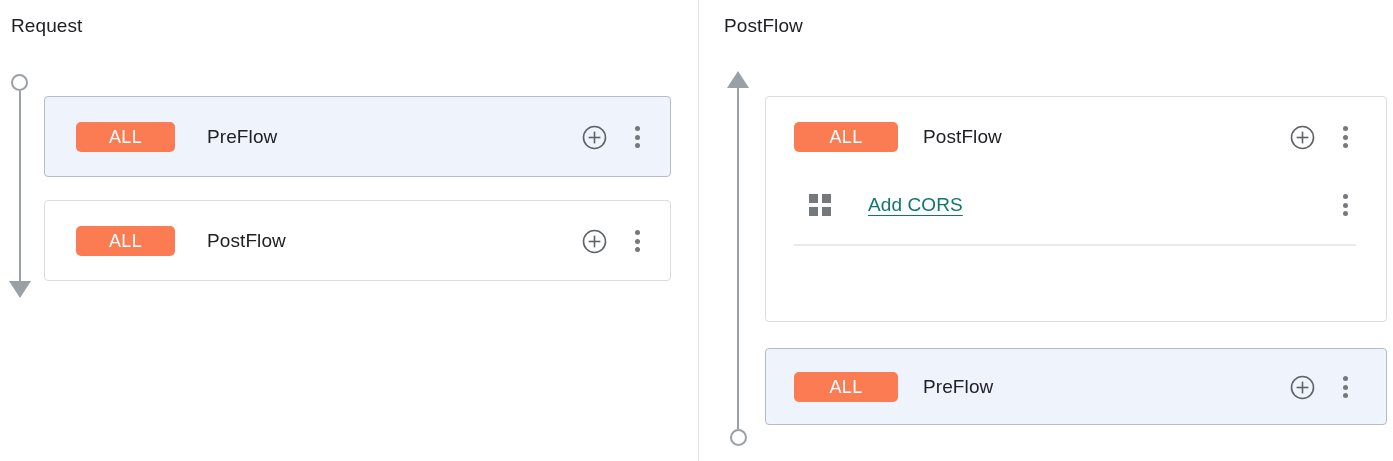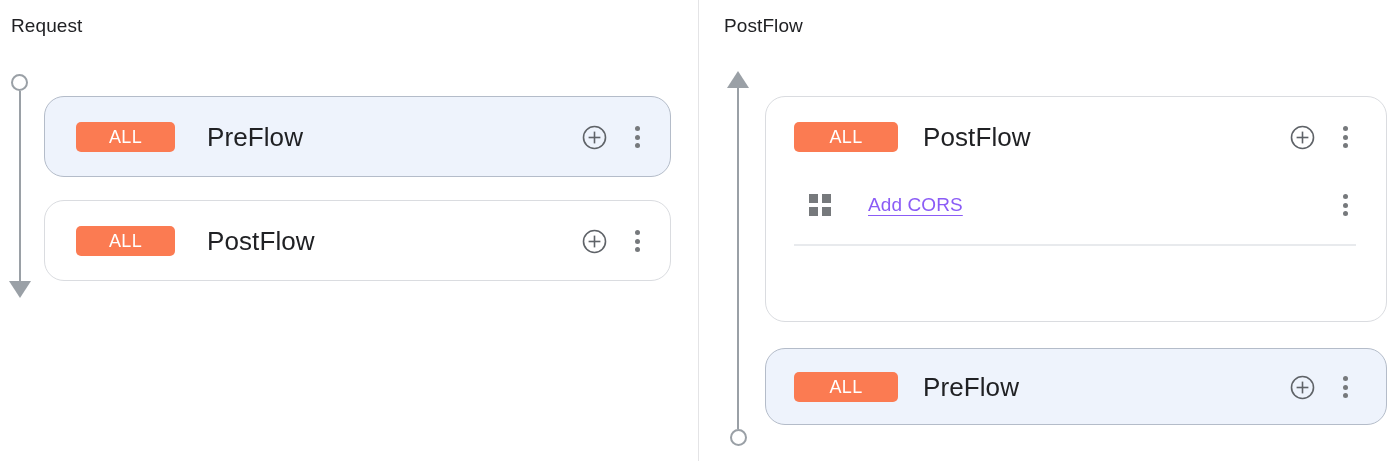--- a/index.html
+++ b/index.html
@@ -83,21 +83,21 @@
 
   
   .rail-res .rail-arrow  { left: 28px;   top: 71px; }
   .rail-res .rail-line   { left: 38px;   top: 88px;  height: 341px; }
   .rail-res .rail-circle { left: 30.5px; top: 429px; }
 
   
   .card {
     position: absolute;
     box-sizing: border-box;
-    border-radius: 20px;
+    border-radius: 4px;
     background: #ffffff;
     border: 1px solid #dadce0;
   }
   .card.selected {
     background: #eef3fc;
     border: 1px solid #b4bcc9;
   }
 
   
   .card-req-preflow  { left: 44px; top: 96px;  width: 627px; height: 81px; }
@@ -154,21 +154,21 @@
     text-align: center;
     letter-spacing: 0.3px;
     flex: 0 0 auto;
     user-select: none;
   }
   .card-res-postflow .badge-all,
   .card-res-preflow  .badge-all { margin-left: 28px; width: 104px; }
 
   .flow-name {
     margin-left: 32px;
-    font-size: 26px;
+    font-size: 19px;
     color: #202124;
     font-weight: 400;
     letter-spacing: 0.1px;
     white-space: nowrap;
   }
   .card-res-postflow .flow-name,
   .card-res-preflow  .flow-name { margin-left: 25px; }
 
   .spacer { flex: 1 1 auto; }
 
@@ -186,21 +186,21 @@
   .grid-icon i {
     display: block;
     width: 9px;
     height: 9px;
     background: #76797c;
   }
 
   .policy-link {
     margin-left: 37px;
     font-size: 19px;
-    color: #8b5cf6;
+    color: #0f766e;
     text-decoration: underline;
     text-underline-offset: 4px;
     letter-spacing: 0.1px;
     white-space: nowrap;
     cursor: pointer;
   }
 
   
   .plus-icon {
     width: 25px;

